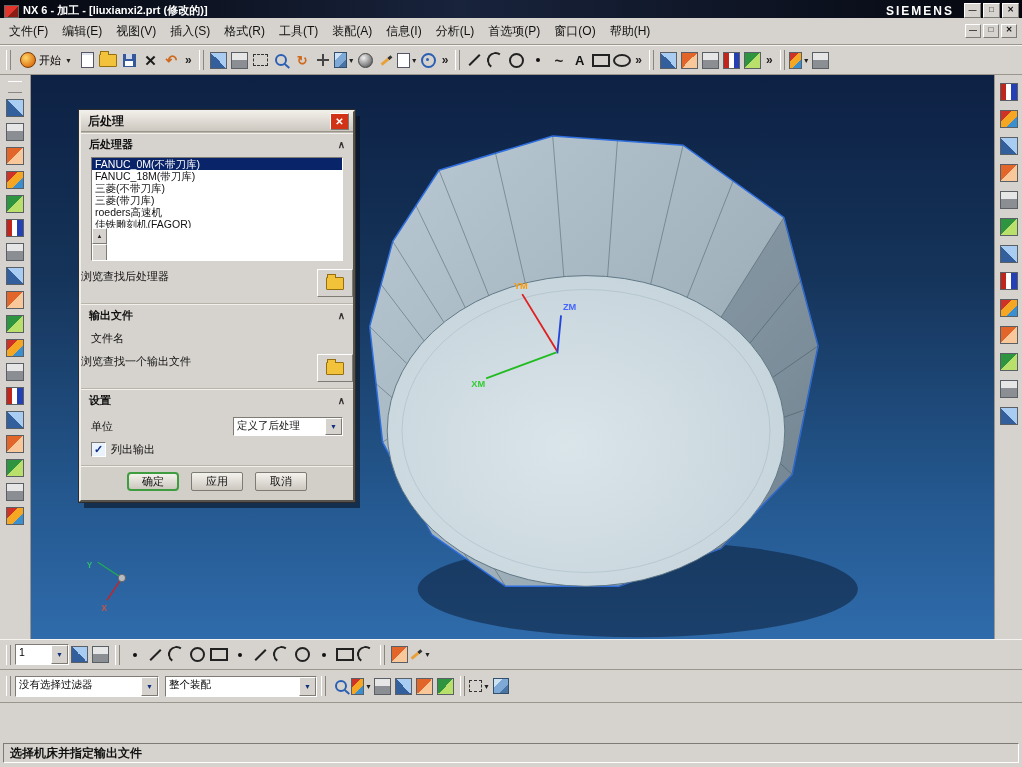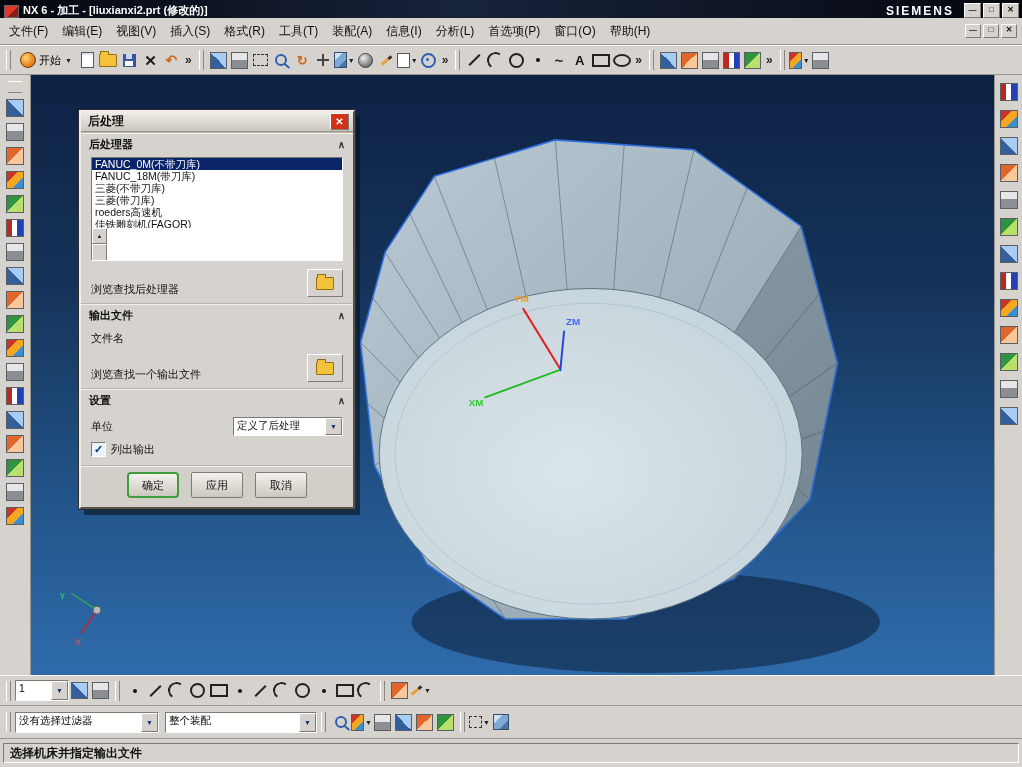--- a/index.html
+++ b/index.html
@@ -92,45 +92,45 @@
   .sec-h:first-of-type{border-top:0;box-shadow:none;}
   .collapse{margin-left:auto;font-size:10px;color:#333;font-weight:bold;}
   .listbox{margin:1px 10px 4px;height:102px;background:#fff;display:flex;overflow:hidden;flex-direction:column;}
   .list-rows{flex:1;overflow:hidden;}
   .lrow{height:12px;line-height:12px;font-size:10.5px;padding-left:3px;white-space:nowrap;overflow:hidden;}
   .lrow.sel{background:#0a246a;color:#fff;}
   .vscroll{width:15px;display:flex;flex-direction:column;background:#cac6bf;}
   .sbb{height:14px;background:#d6d3ce;display:flex;align-items:center;justify-content:center;font-size:6px;color:#222;}
   .sb-track{flex:1;position:relative;background:repeating-conic-gradient(#e8e5df 0 25%,#cac6bf 0 50%) 0 0/4px 4px;}
   .sb-thumb{position:absolute;left:0;top:0;width:13px;height:22px;background:#d6d3ce;}
-  .browse-row{display:flex;align-items:flex-end;padding:4px 10px 6px;gap:20px;}
+  .browse-row{display:flex;align-items:flex-start;padding:4px 0 6px;gap:20px;}
   .browse-row .lbl{flex:1;}
   .fbtn{width:34px;height:26px;background:#d6d3ce;display:flex;align-items:center;justify-content:center;}
   .lbl-row{padding:4px 10px 2px;}
   .txt{display:block;margin:0 10px;width:232px;height:15px;font-size:10.5px;padding:1px 3px;
        background:#fff;font-family:"Liberation Sans",sans-serif;color:#111;}
   .units-row{display:flex;align-items:center;padding:5px 10px 2px;}
   .units-row .lbl{flex:1;}
   .combo{display:flex;height:17px;background:#fff;align-items:stretch;width:108px;}
   .cval{flex:1;padding:1px 3px;font-size:10.5px;white-space:nowrap;overflow:hidden;}
   .cbtn{width:15px;background:#d6d3ce;display:flex;align-items:center;justify-content:center;font-size:7px;color:#12307e;}
   .chk-row{display:flex;align-items:center;gap:5px;padding:4px 10px 8px;}
   .chk{width:13px;height:13px;background:#eaf2fb;display:flex;align-items:center;justify-content:center;}
   .ck{color:#0b2f8c;font-size:11px;font-weight:bold;line-height:1;}
   .btns{display:flex;gap:12px;justify-content:center;padding:6px 8px 9px;border-top:1px solid #b9b5ac;
         box-shadow:inset 0 1px 0 #f2f0ea;background:#d2cfc8;}
-  .btn{min-width:52px;height:26px;background:linear-gradient(#f4f2ec,#ccc8c0);border:1px solid #7e7a74;
+  .btn{min-width:52px;height:19px;background:linear-gradient(#f4f2ec,#ccc8c0);border:1px solid #7e7a74;
        border-radius:2px;font-size:11px;font-family:"Liberation Sans",sans-serif;color:#111;padding:0 0;}
   .btn.ok{border:2px solid #3f9d3f;border-radius:4px;}
   
   .btool1{height:29px;display:flex;align-items:center;background:#d6d3ce;border-top:1px solid #f5f3ef;
           border-bottom:1px solid #9a968e;padding:0 2px;}
   .btool2{height:32px;display:flex;align-items:center;background:#d6d3ce;border-bottom:1px solid #9a968e;padding:0 2px;}
   .bcombo{display:flex;height:19px;background:#fff;align-items:stretch;font-size:11px;}
-  .statusbar{height:24px;background:#d6d3ce;display:flex;align-items:center;padding:2px 3px;}
+  .statusbar{height:24px;background:#d6d3ce;display:flex;align-items:center;padding:2px 3px;margin-top:36px;}
   .statpanel{flex:1;height:18px;display:flex;align-items:center;padding:0 6px;font-size:12px;font-weight:bold;color:#111;}
   svg text{font-family:"Liberation Sans",sans-serif;}
 </style>
 </head>
 <body>
 
 <div class="app">
 
   <div class="titlebar">
     <span class="appicon"></span>

